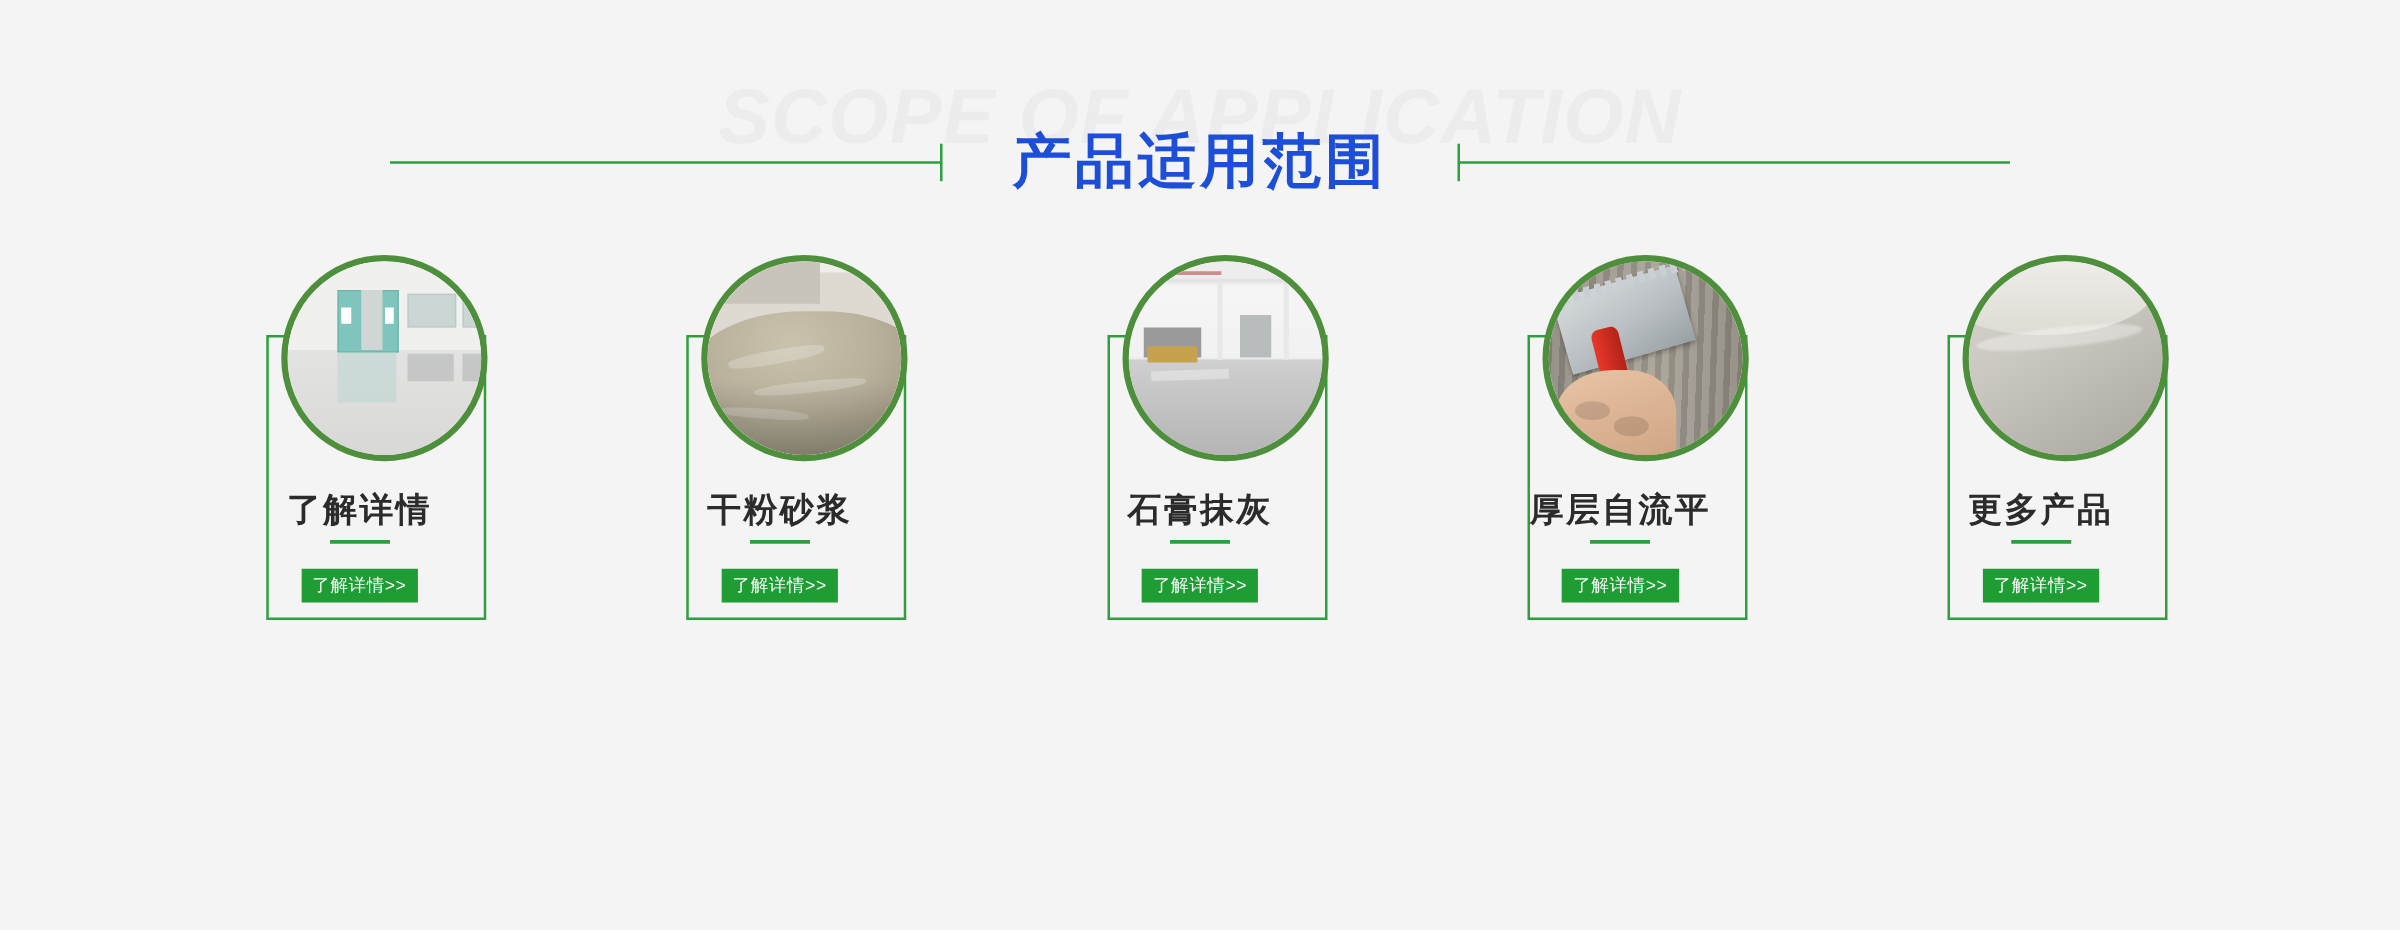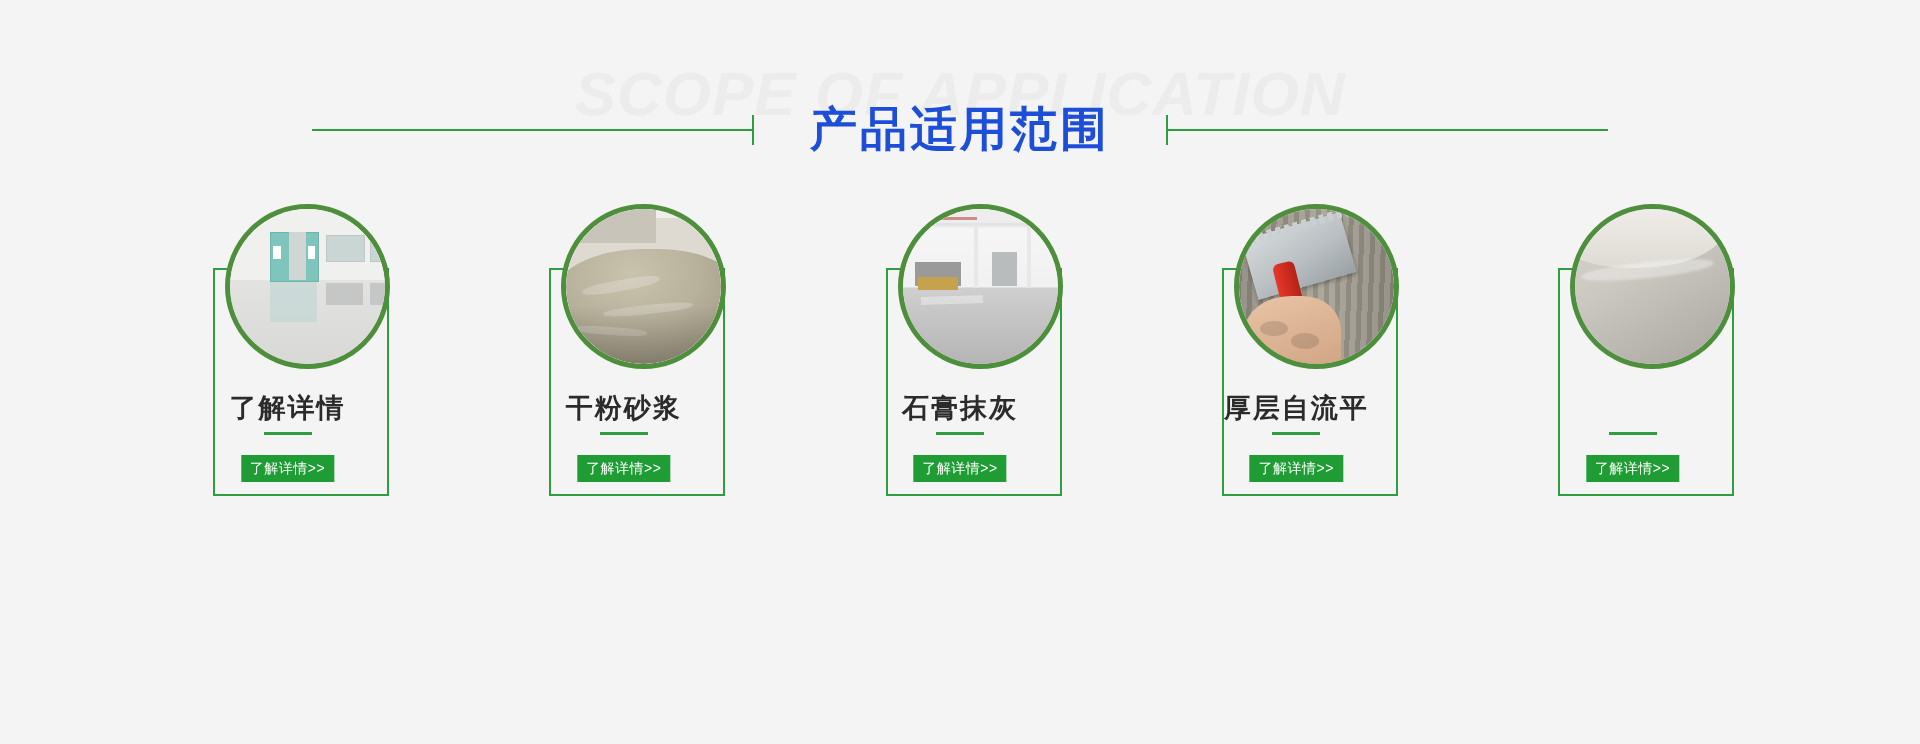--- a/index.html
+++ b/index.html
@@ -309,17 +309,18 @@
     <div class="frame"></div>
     <div class="frame-notch"></div>
     <div class="circle">
       <div class="photo">
         <div class="ph p5">
           <div class="hl"></div>
           <div class="sheen"></div>
         </div>
       </div>
     </div>
+    <div class="label">更多产品</div>
     <div class="underline"></div>
     <button class="btn">了解详情&gt;&gt;</button>
   </div>
 
 </div>
 
 </body></html>

